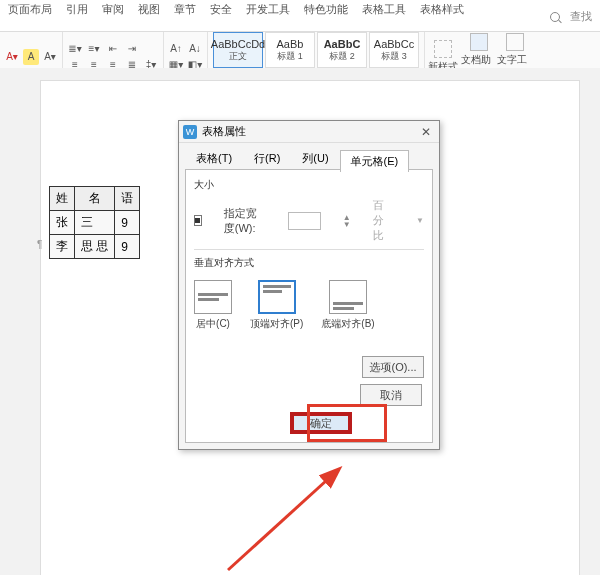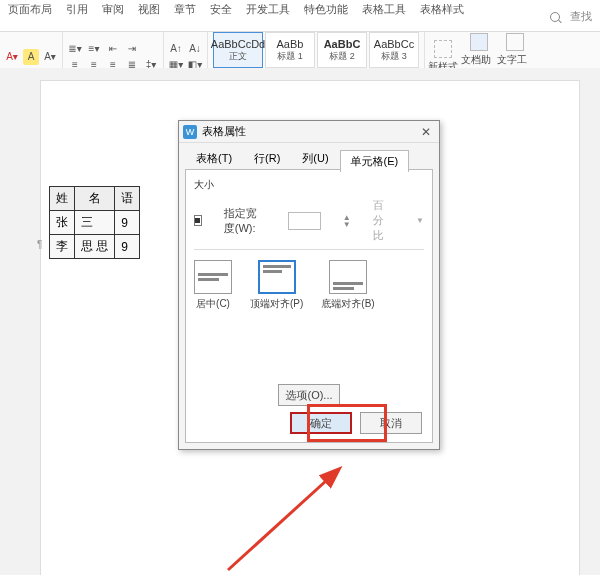--- a/index.html
+++ b/index.html
@@ -47,22 +47,22 @@
   .align-row{display:flex;gap:18px;margin-top:4px;}
   .align-opt{display:flex;flex-direction:column;align-items:center;gap:3px;font-size:10px;cursor:pointer;}
   .align-box{width:38px;height:34px;border:1px solid #999;background:#fff;display:flex;flex-direction:column;padding:3px;gap:2px;}
   .align-box.sel{border:2px solid #2f7ecf;}
   .bar{height:3px;background:#888;}
   .align-top .bar:nth-child(1){margin-top:0;}
   .align-mid{justify-content:center;}
   .align-bot{justify-content:flex-end;}
   .dlg-foot{display:flex;justify-content:flex-end;gap:8px;padding:0 2px;}
   .btn{min-width:62px;height:22px;border:1px solid #9c9c9c;background:#f3f3f3;font-size:11px;display:flex;align-items:center;justify-content:center;cursor:pointer;}
-  .btn.primary{background:#dceaf7;border:2px solid #b91c1c;}
-  .options-row{display:flex;justify-content:center;margin-top:auto;}
+  .btn.primary{background:#dceaf7;border:4px solid #b91c1c;margin-top:28px;}
+  .options-row{display:flex;justify-content:flex-end;margin-top:auto;}
   .red-box{position:absolute;border:3px solid #e03b2a;pointer-events:none;}
   .red-box.ok{top:404px;left:307px;width:80px;height:38px;}
   .arrow{position:absolute;top:540px;left:218px;width:140px;height:2px;pointer-events:none;}
   .arrow svg{position:absolute;top:-80px;left:0;overflow:visible;}
 </style>
 </head>
 <body>
 
 <div class="ribbon-tabs">
   <span>页面布局</span>
@@ -187,20 +187,21 @@
     <div class="sect-label">大小</div>
     <div class="row">
       <span class="chk on"></span>
       <span>指定宽度(W):</span>
       <span class="spin"></span>
       <span style="font-size:8px;color:#888;line-height:7px;">▲<br>▼</span>
       <span class="unit">百分比</span>
       <span style="font-size:8px;color:#aaa;">▼</span>
     </div>
     <hr style="border:none;border-top:1px solid #ddd;">
+    <div class="sect-label">垂直对齐方式</div>
     <div class="align-row">
       <div class="align-opt">
         <div class="align-box align-mid">
             <div class="bar"></div>
             <div class="bar" style="width:70%;"></div>
           </div>
         <span>居中(C)</span>
       </div>
       <div class="align-opt">
         <div class="align-box align-top sel">

